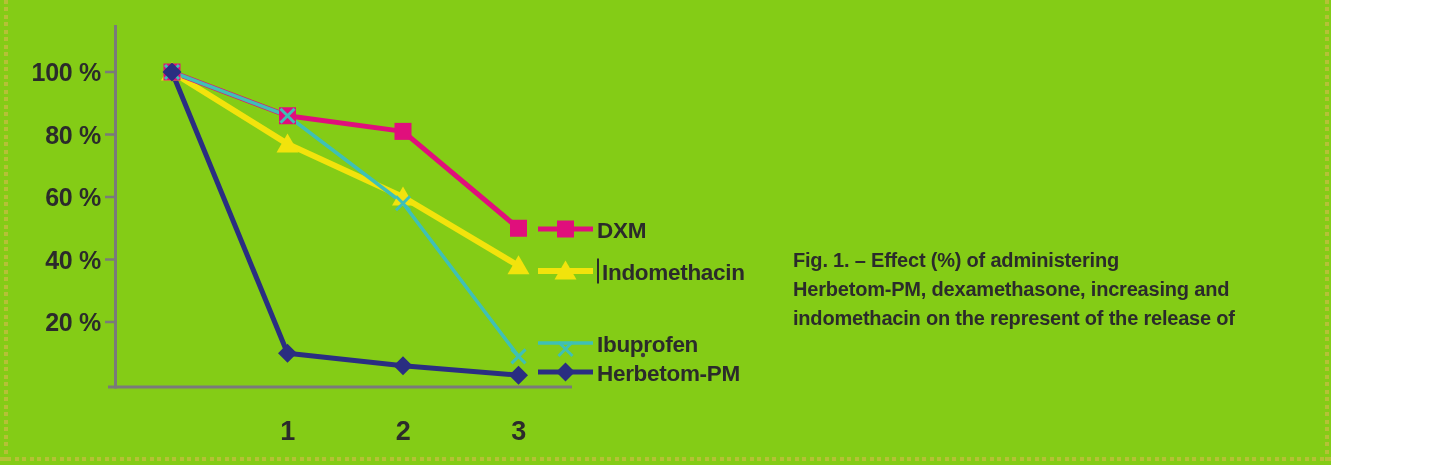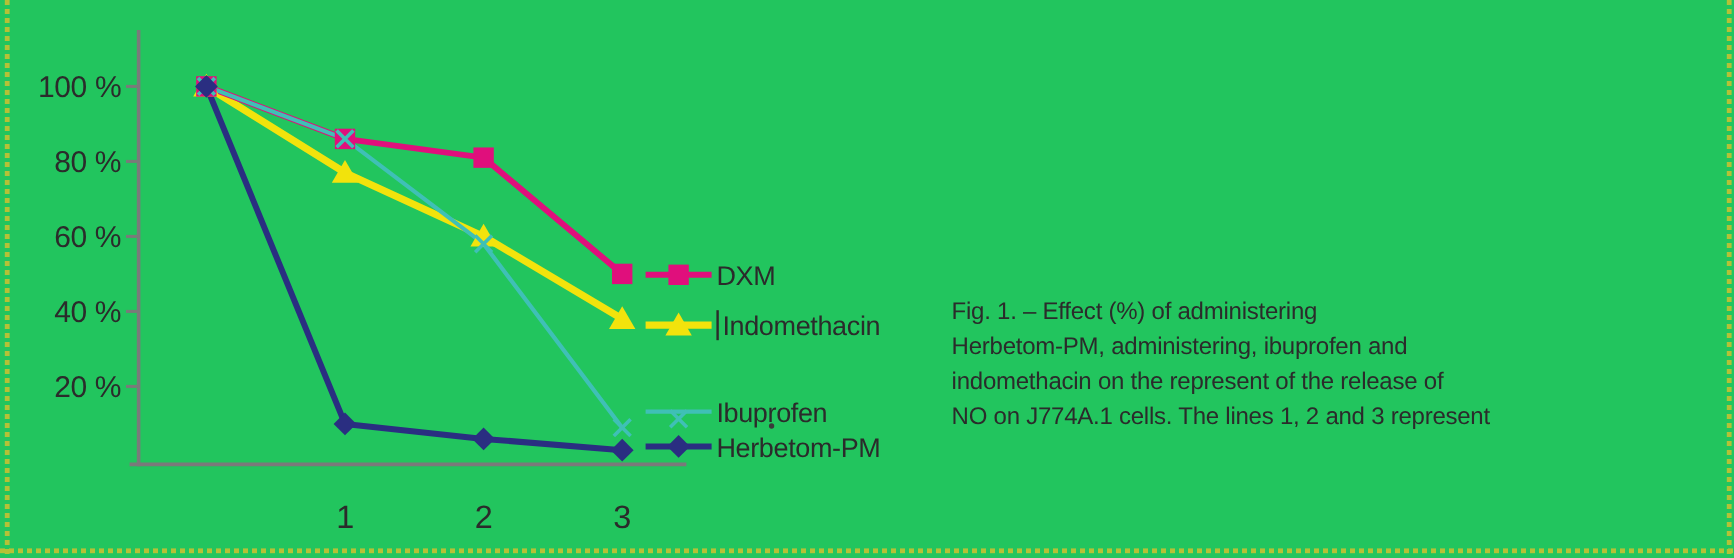--- a/index.html
+++ b/index.html
@@ -2,24 +2,25 @@
 <html style="--border-dot: #b5c136;"><head>
 <meta charset="utf-8">
 <style>
   html, body {
     margin: 0; padding: 0;
     background: #ffffff;
     font-family: "Liberation Sans", sans-serif;
   }
   .page {
     position: relative;
-    width: 1445px;
+    width: 1331px;
     height: 465px;
-    background: #22c55e;
+    background: #84cc16;
     overflow: hidden;
+    font-weight: bold;
   }
   
   .border-v {
     position: absolute; top: 0; bottom: 0; width: 4px;
     background-image: repeating-linear-gradient(
       to bottom, var(--border-dot, #b5c136) 0 4px, transparent 4px 7.5px);
   }
   .border-left  { left: 4px; }
   .border-right { right: 2px; }
   .border-bottom {
@@ -99,17 +100,16 @@
       <path d="M 558.5 342 L 572.5 356 M 572.5 342 L 558.5 356" stroke="#3fc0b6" stroke-width="3" fill="none"></path>
       <text x="597" y="351.5" font-size="22.5">Ibuprofen</text>
       <line x1="538" y1="372" x2="593" y2="372" stroke="#2a2e81" stroke-width="5"></line>
       <path d="M 565.5 362.5 L 575 372 L 565.5 381.5 L 556 372 Z" fill="#2a2e81"></path>
       <text x="597" y="380.5" font-size="22.5">Herbetom-PM</text>
       <circle cx="643" cy="355" r="2.2" fill="#3a3a3a"></circle>
     </svg>
 
   <div class="caption">
     <div class="caption-line">Fig. 1. – Effect (%) of administering</div>
-    <div class="caption-line">Herbetom-PM, administering, ibuprofen and</div>
+    <div class="caption-line">Herbetom-PM, dexamethasone, increasing and</div>
     <div class="caption-line">indomethacin on the represent of the release of</div>
-    <div class="caption-line">NO on J774A.1 cells. The lines 1, 2 and 3 represent</div>
   </div>
 </div>
 
 </body></html>

